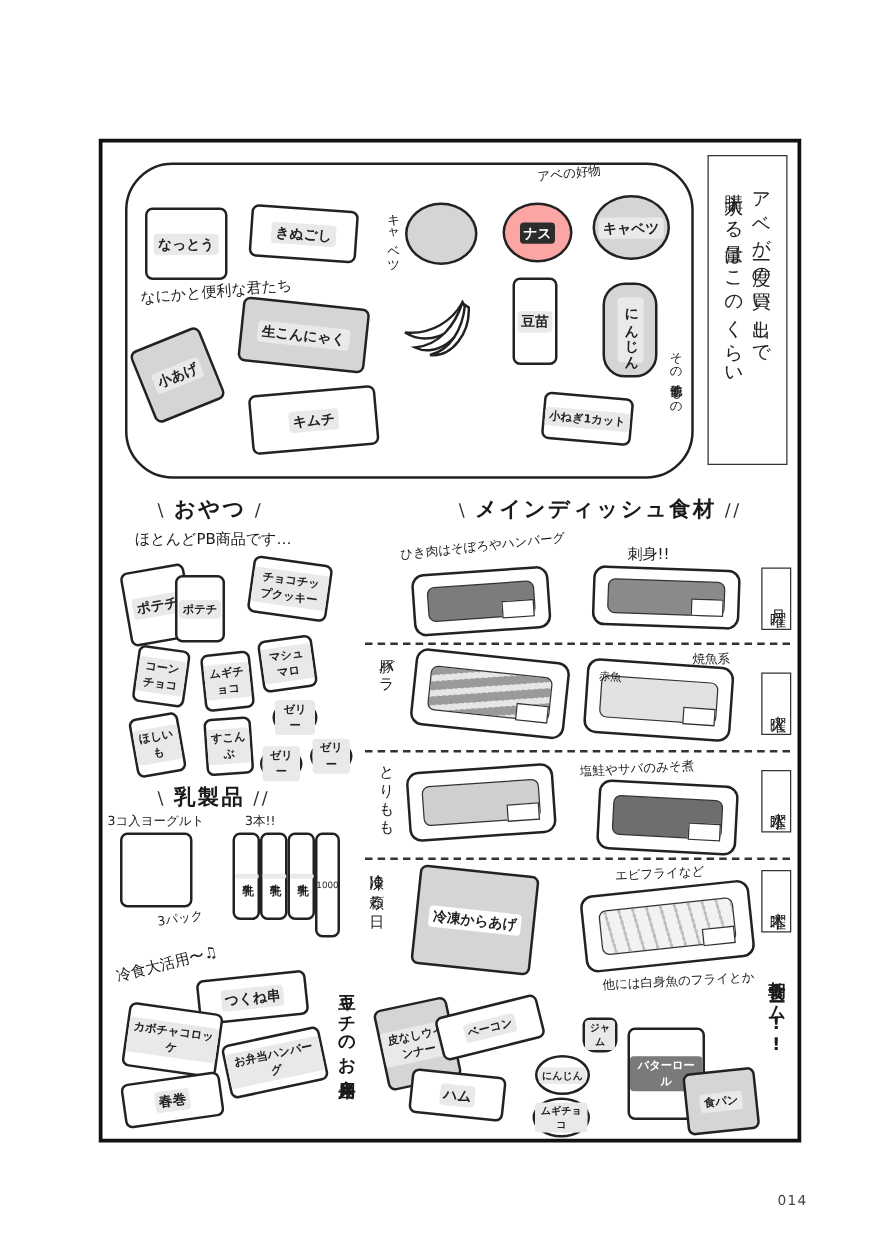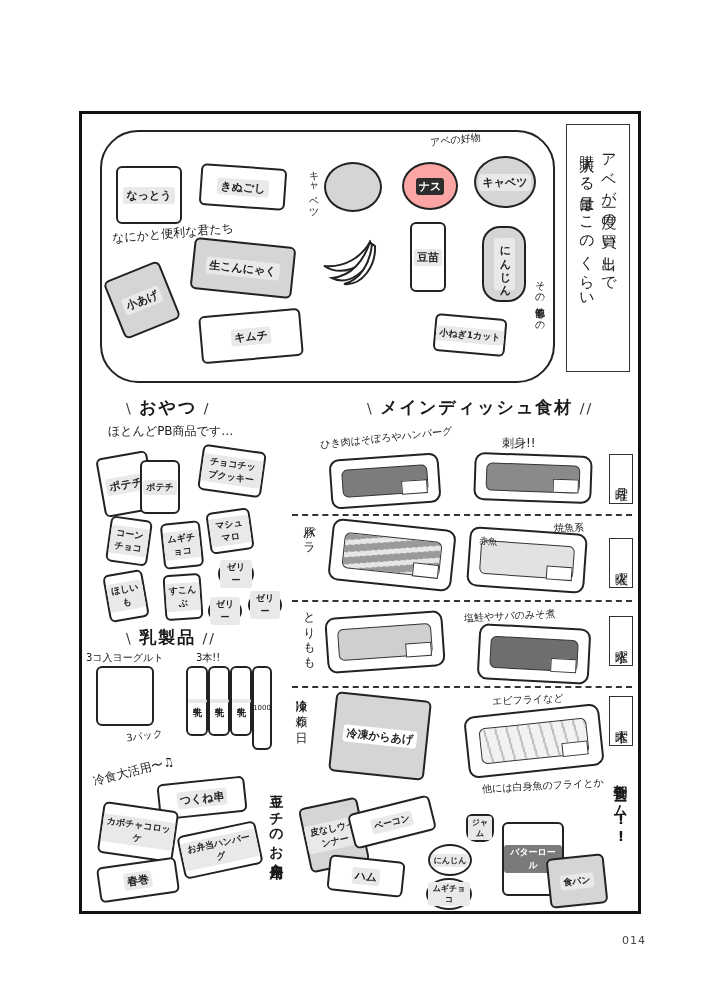--- a/index.html
+++ b/index.html
@@ -38,21 +38,21 @@
   .tray .price { position: absolute; right: 10%; bottom: 18%; width: 26px; height: 14px; border: 1.5px solid #333; background: #fff; }
 
   .dash { position: absolute; left: 210px; width: 340px; border-top: 2px dashed #333; }
 
   .day-box { position: absolute; left: 527px; width: 24px; height: 50px; border: 1.5px solid #333; background: #fff; display: flex; align-items: center; justify-content: center; }
   .day-box span { writing-mode: vertical-rl; font-size: 13px; letter-spacing: 1px; }
 
   .banner-vert { position: absolute; font-weight: bold; font-size: 14px; writing-mode: vertical-rl; text-orientation: upright; letter-spacing: 1px; padding: 6px 2px; }
   .banner-vert::before { content: ""; position: absolute; top: 0; bottom: 0; left: 55%; width: 9px; background: #c9c9c9; border-radius: 5px; z-index: -1; }
 
-  .page-num { position: absolute; left: 622px; top: 934px; font-size: 11px; color: #444; letter-spacing: 1px; }
+  .page-num { position: absolute; left: 622px; top: 954px; font-size: 11px; color: #444; letter-spacing: 1px; }
 </style>
 </head>
 <body>
 
 <div class="frame">
 
   <div class="fixed-box"></div>
 
   <div class="abs hand label-sm" style="left:348px; top:20px; transform:rotate(-6deg);">アベの好物</div>
   <div class="abs hand label-md" style="left:30px; top:112px; transform:rotate(-5deg);">なにかと便利な君たち</div>

